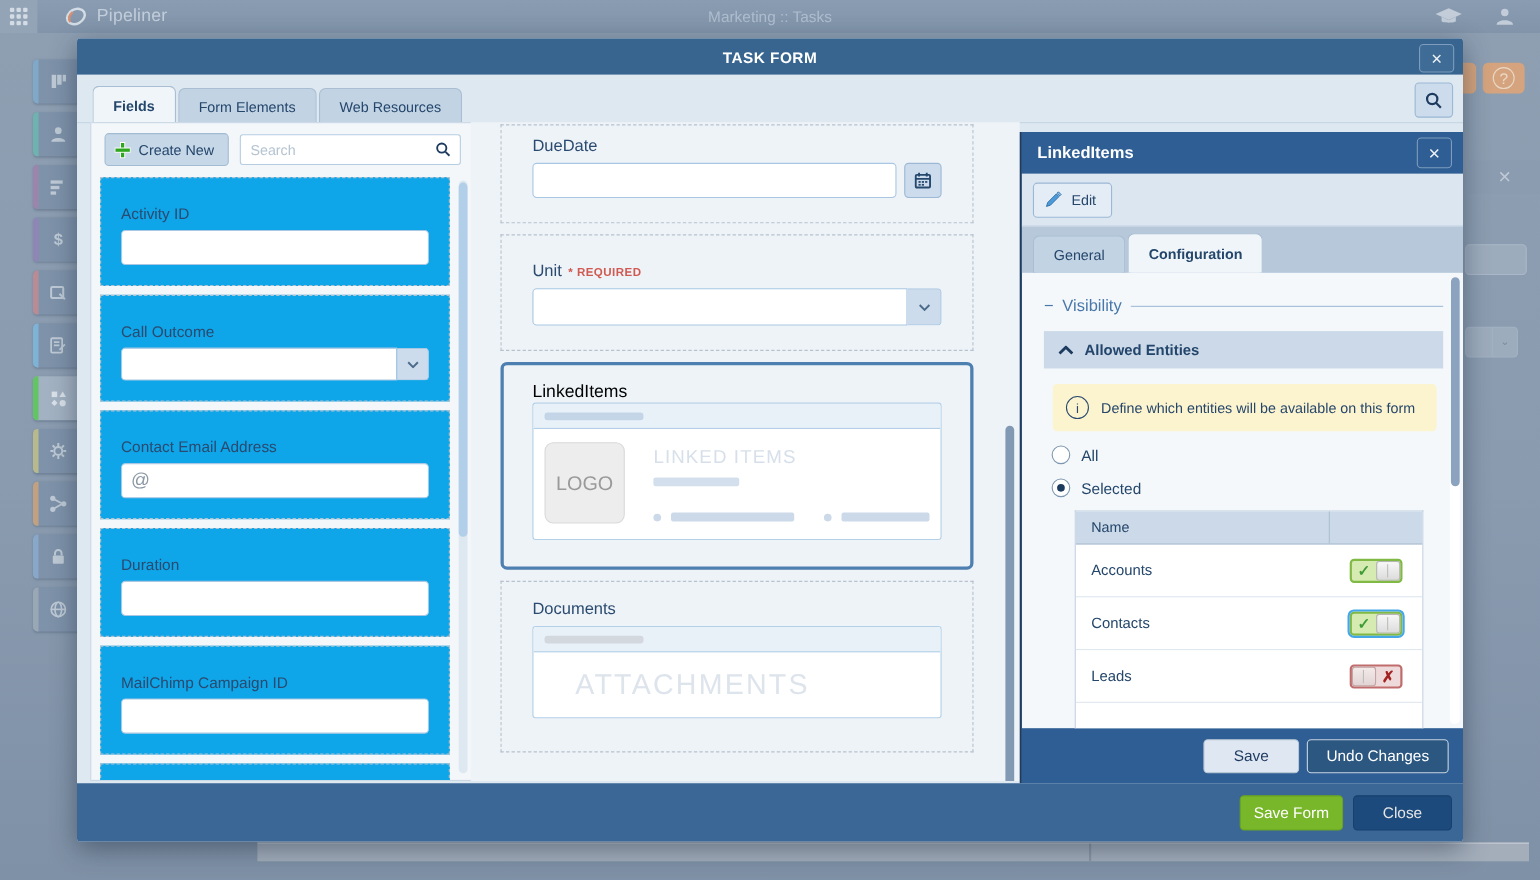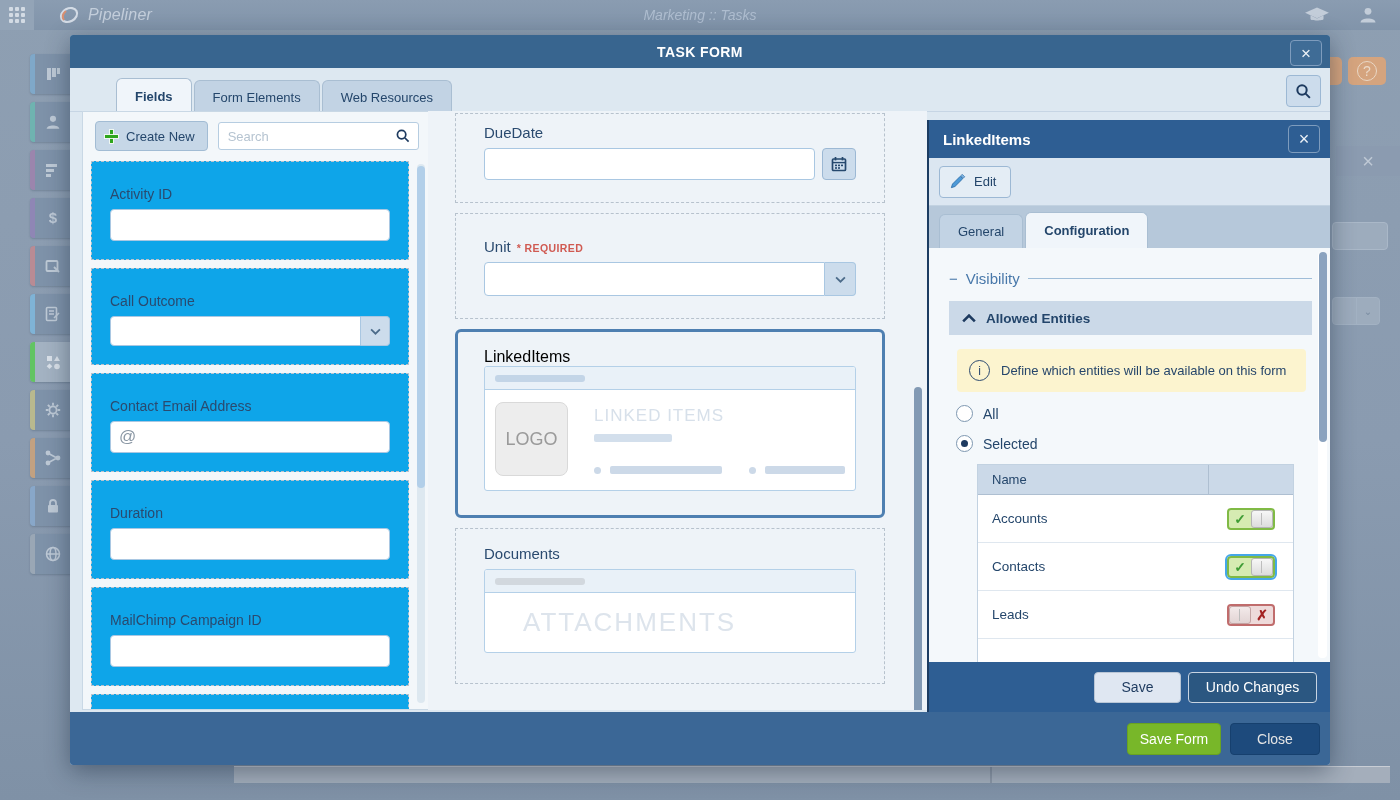--- a/index.html
+++ b/index.html
@@ -3,21 +3,21 @@
 <meta charset="utf-8">
 <style>
   html,body{margin:0;padding:0;}
   body{
     width:1400px;height:800px;overflow:hidden;position:relative;
     font-family:"Liberation Sans", sans-serif;
     background:linear-gradient(180deg,#8e9fb2 0%,#8a9bb0 55%,#7f91a6 100%);
   }
   
   .topbar{position:absolute;left:0;top:0;width:1400px;height:30px;
-    background:linear-gradient(180deg,#8a9cb1,#8194aa);display:flex;align-items:center;z-index:2;font-style:italic;}
+    background:linear-gradient(180deg,#8a9cb1,#8194aa);display:flex;align-items:center;z-index:2;}
   .apps-btn{width:34px;height:30px;display:flex;align-items:center;justify-content:center;background:#93a4b7;}
   .grid9{display:grid;grid-template-columns:repeat(3,4px);grid-template-rows:repeat(3,4px);gap:2px;}
   .grid9 span{background:#d3dbe4;border-radius:1px;}
   .brand{display:flex;align-items:center;margin-left:24px;gap:8px;}
   .brand-name{color:#c3cedb;font-size:16px;letter-spacing:.2px;}
   .topbar-title{position:absolute;left:0;right:0;text-align:center;color:#aebdcf;font-size:14px;pointer-events:none;}
   .topbar-icons{margin-left:auto;display:flex;align-items:center;gap:28px;padding-right:22px;}
   
   .sidebar{position:absolute;left:30px;top:54px;width:46px;z-index:1;display:flex;flex-direction:column;gap:8px;}
   .side-btn{width:46px;height:40px;background:#7e92a9;border-radius:4px;position:relative;
@@ -41,21 +41,21 @@
   .modal{position:absolute;left:70px;top:35px;width:1260px;height:730px;z-index:10;
     background:#dde8f1;border-radius:3px;box-shadow:0 6px 24px rgba(20,35,55,.45);}
   .modal-title{position:absolute;left:0;top:0;right:0;height:33px;background:#38658f;border-radius:3px 3px 0 0;
     display:flex;align-items:center;justify-content:center;color:#fff;font-size:14px;font-weight:bold;letter-spacing:.4px;}
   .modal-close{position:absolute;right:8px;top:5px;width:30px;height:24px;border:1px solid #7e9cbd;border-radius:4px;
     display:flex;align-items:center;justify-content:center;color:#eef3f8;font-size:17px;line-height:1;cursor:pointer;background:#3f6c96;}
   .toolbar{position:absolute;left:0;top:33px;right:0;height:43px;background:#dde8f1;border-bottom:1px solid #c6d5e4;}
   .toolbar-search{position:absolute;right:9px;top:7px;width:33px;height:30px;background:#ccdcec;border:1px solid #9cb8d4;border-radius:4px;
     display:flex;align-items:center;justify-content:center;}
   
-  .tabs{position:absolute;display:flex;align-items:flex-end;gap:2px;margin-left:32px;}
+  .tabs{position:absolute;display:flex;align-items:flex-end;gap:2px;}
   .tab{height:33px;display:flex;align-items:center;justify-content:center;padding:0 18px;
     background:#c2d3e4;border:1px solid #a9bed2;border-bottom:none;border-radius:6px 6px 0 0;
     color:#24466b;font-size:13px;cursor:pointer;}
   .tab.active{background:#f0f5fa;font-weight:bold;height:35px;}
   .left-tabs{left:14px;top:43px;}
   
   .left-panel{position:absolute;left:12px;top:76px;width:346px;bottom:55px;background:#f3f7fa;border:1px solid #c9d8e5;overflow:hidden;}
   .lp-toolbar{display:flex;align-items:center;gap:10px;padding:9px 10px 8px 12px;}
   .btn-create{display:flex;align-items:center;gap:7px;background:#c6d7e7;border:1px solid #a2bcd4;border-radius:4px;
     height:28px;padding:0 12px 0 8px;color:#24466b;font-size:13px;cursor:pointer;}

